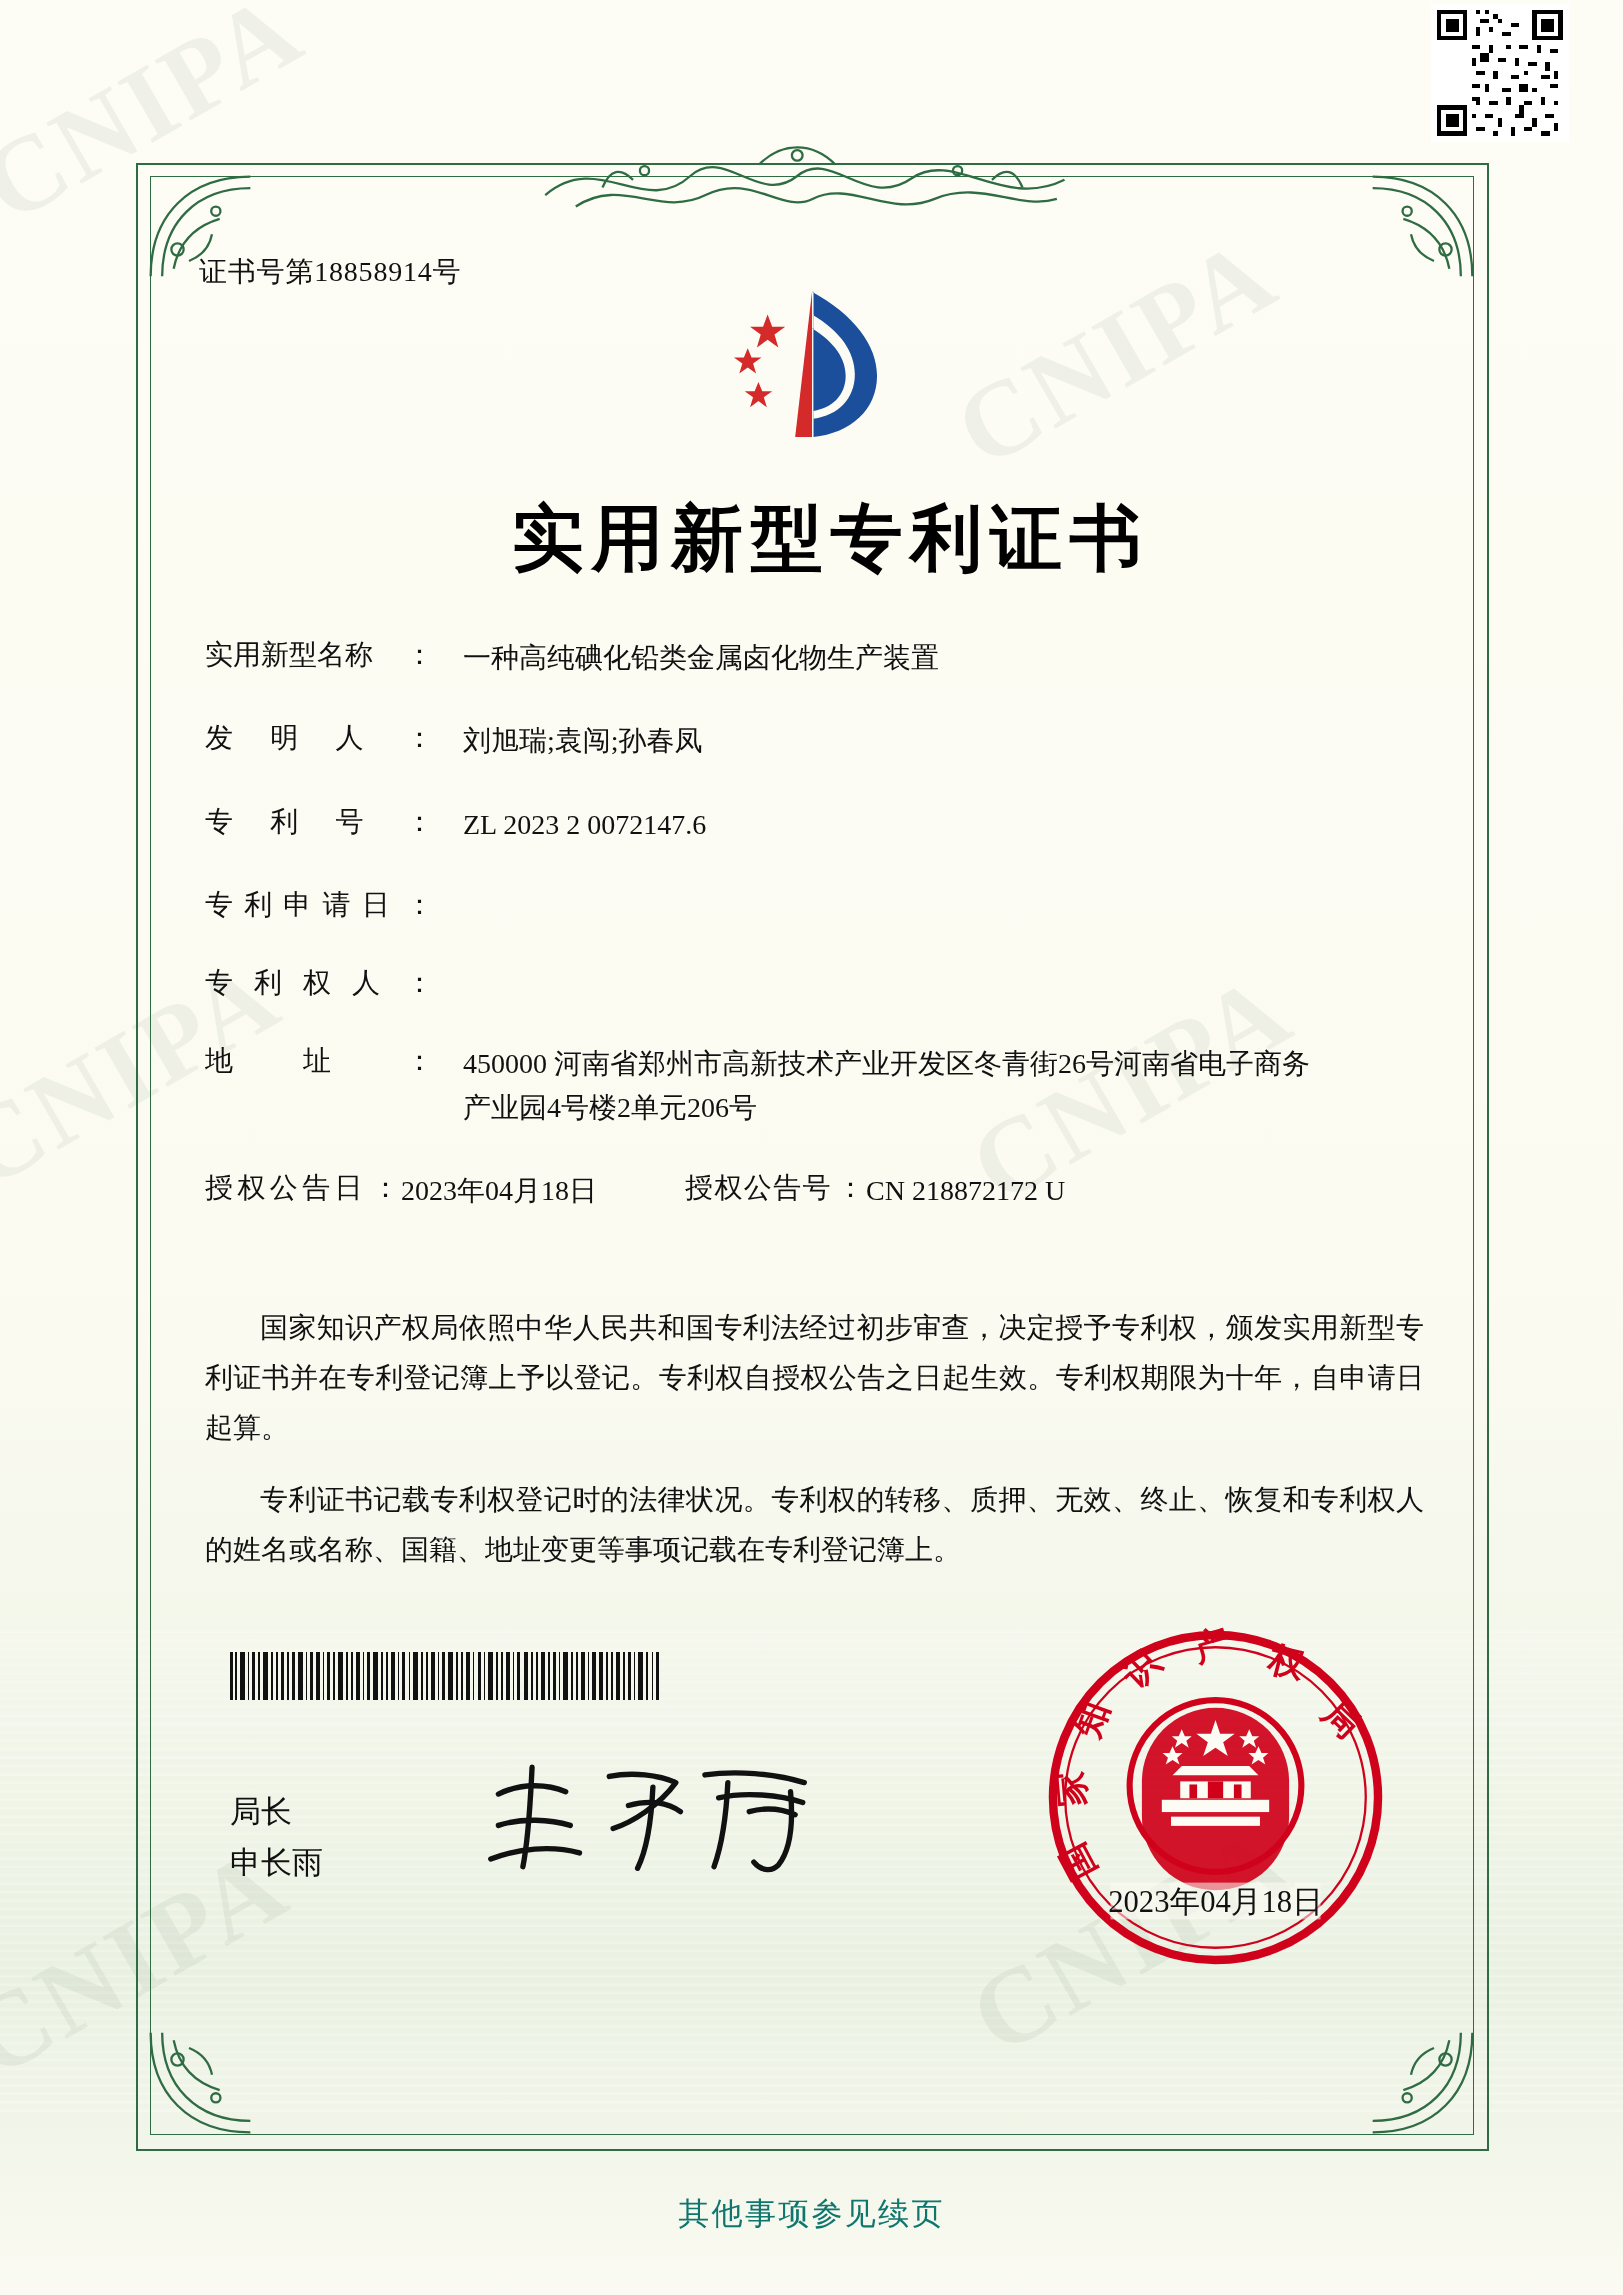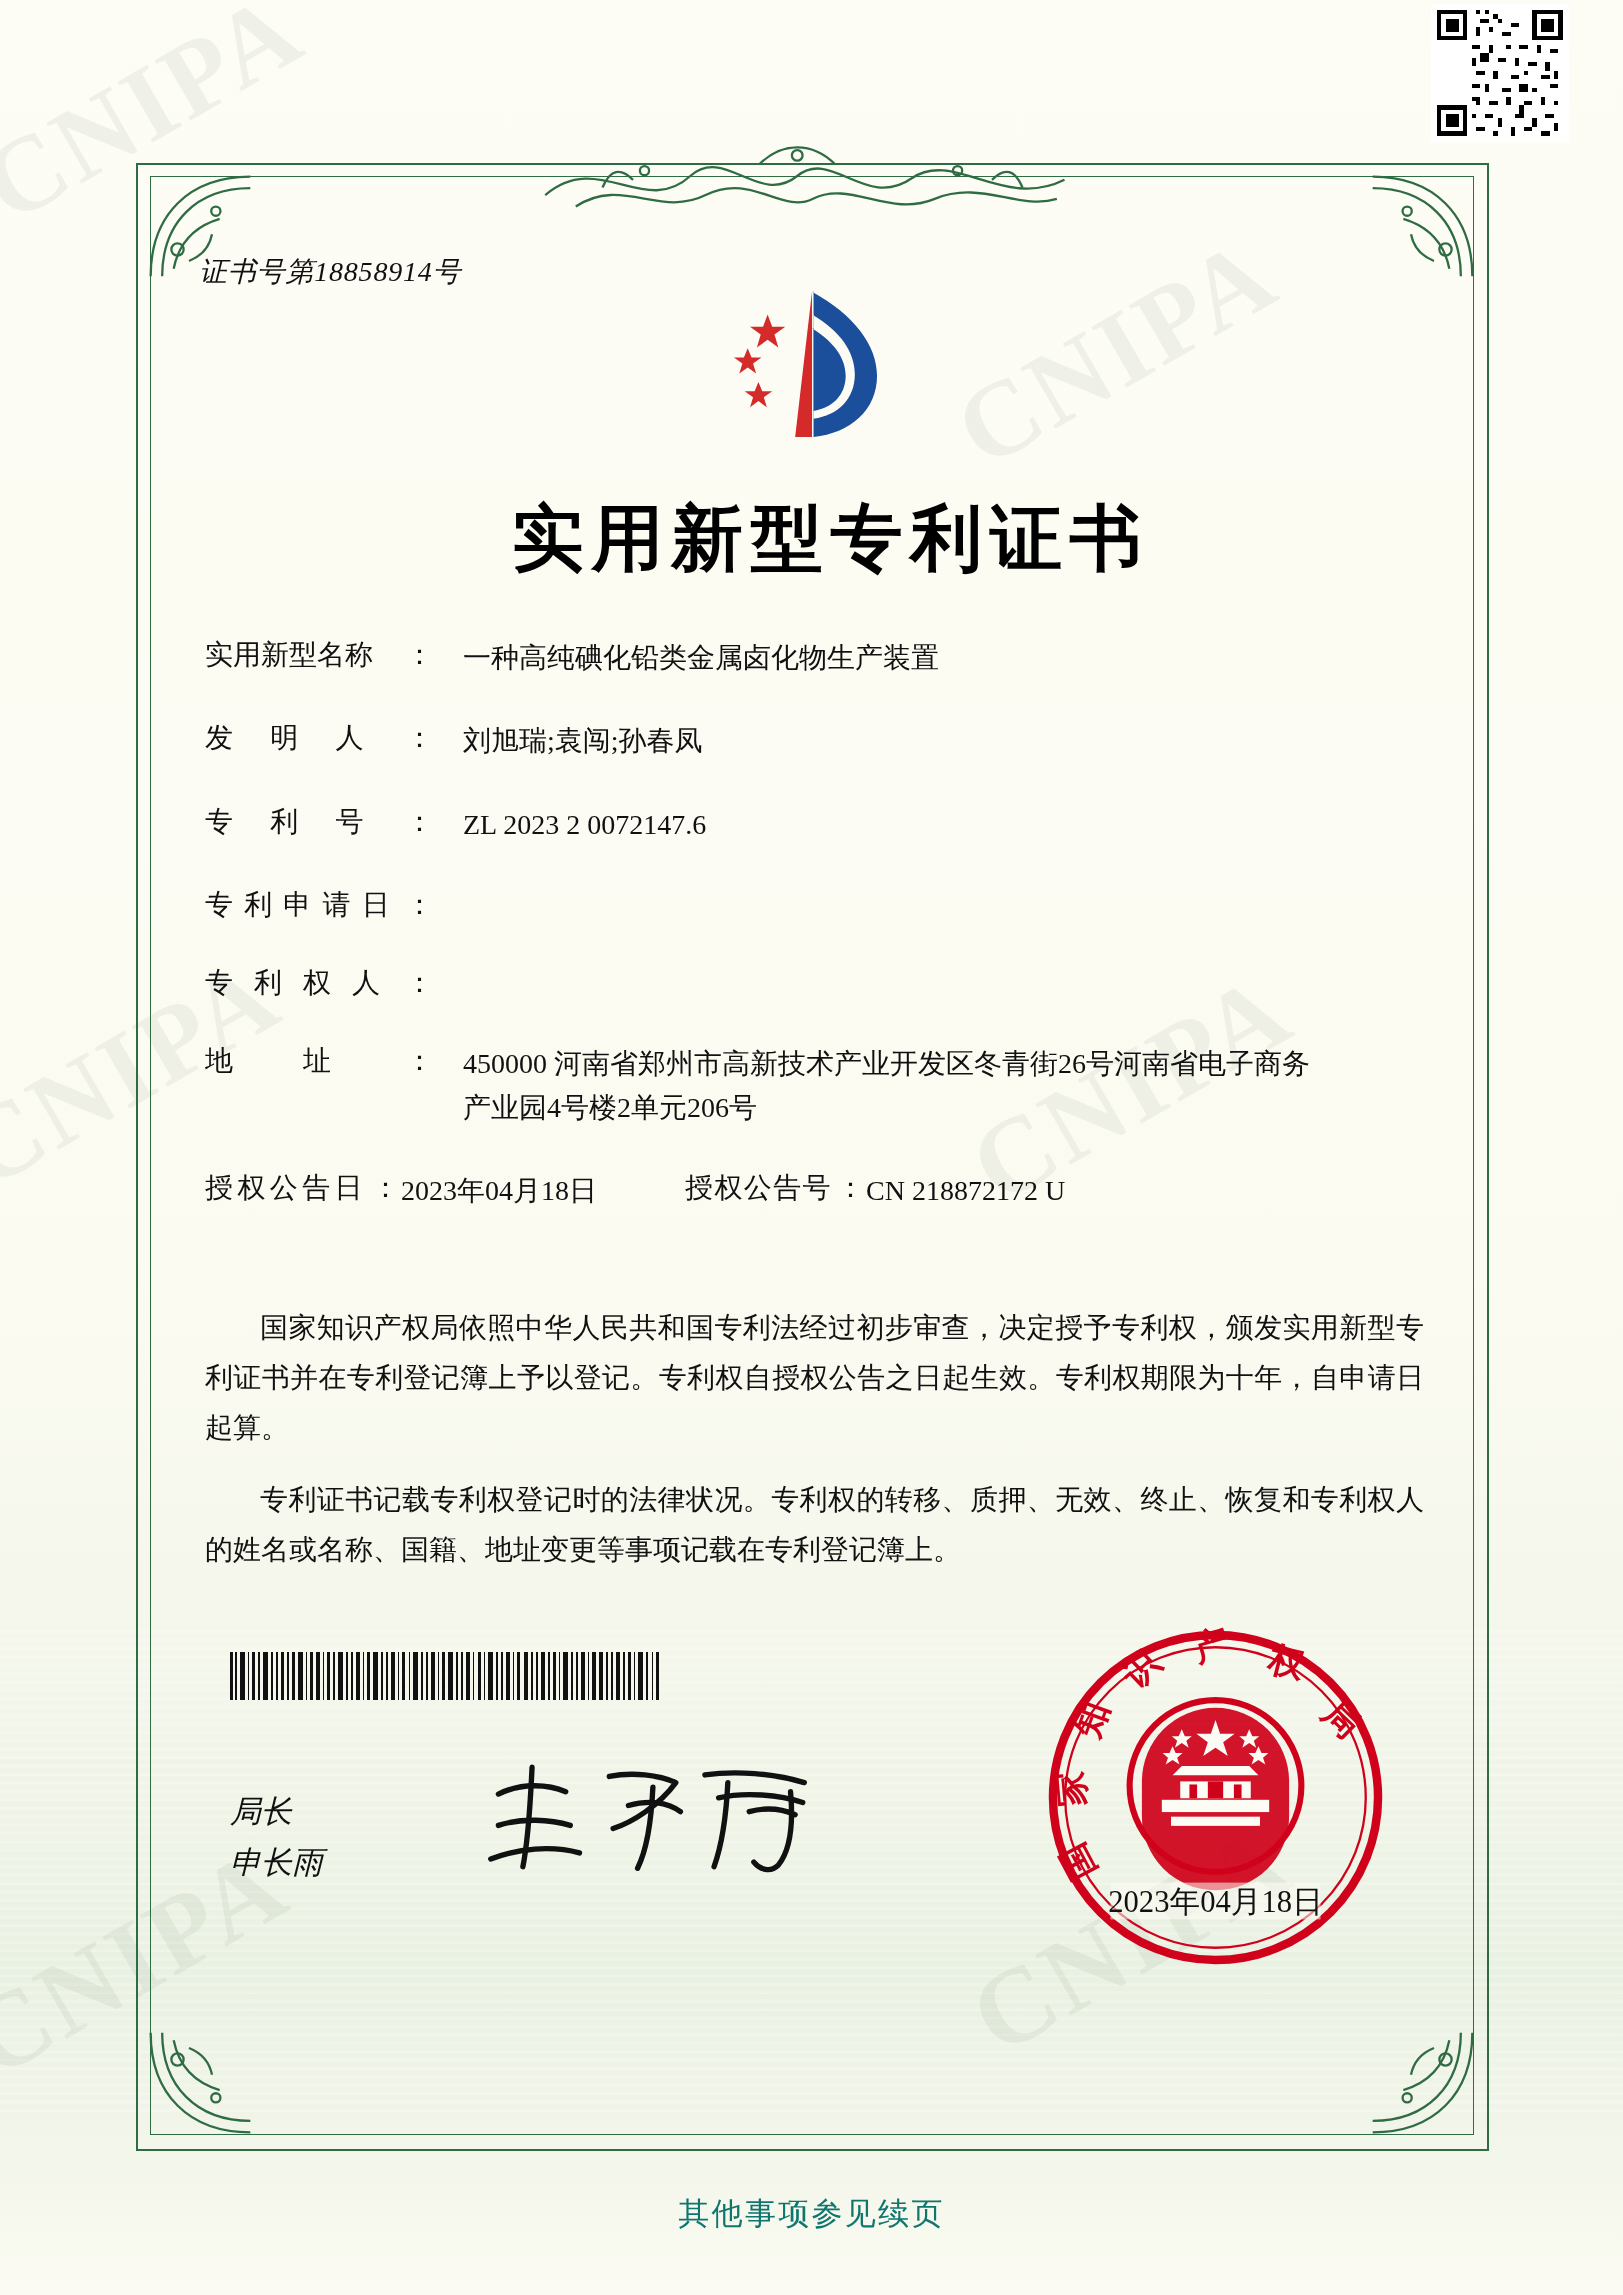--- a/index.html
+++ b/index.html
@@ -99,21 +99,20 @@
   .content {
     position: absolute;
     left: 199px;
     top: 253px;
     width: 1227px;
   }
   .cert-no {
     font-size: 28px;
     color: #111;
     letter-spacing: 0.8px;
-    font-style: italic;
   }
   .qr {
     position: absolute;
     right: 54px;
     top: 3.8px;
     width: 138px;
     height: 138px;
     background: #fff;
     padding: 6.1px;
     box-sizing: border-box;
@@ -208,21 +207,20 @@
   .seal svg { display:block; width:100%; height:100%; }
 
   
   .sig-block {
     position: absolute;
     left: 230px;
     top: 1786px;
     font-size: 31px;
     color: #111;
     line-height: 1.65;
-    font-style: italic;
   }
   .sig-script {
     position: absolute;
     left: 475px;
     top: 1752px;
     width: 368px;
     height: 130px;
   }
   .sig-script svg { display:block; width:100%; height:100%; }
 

